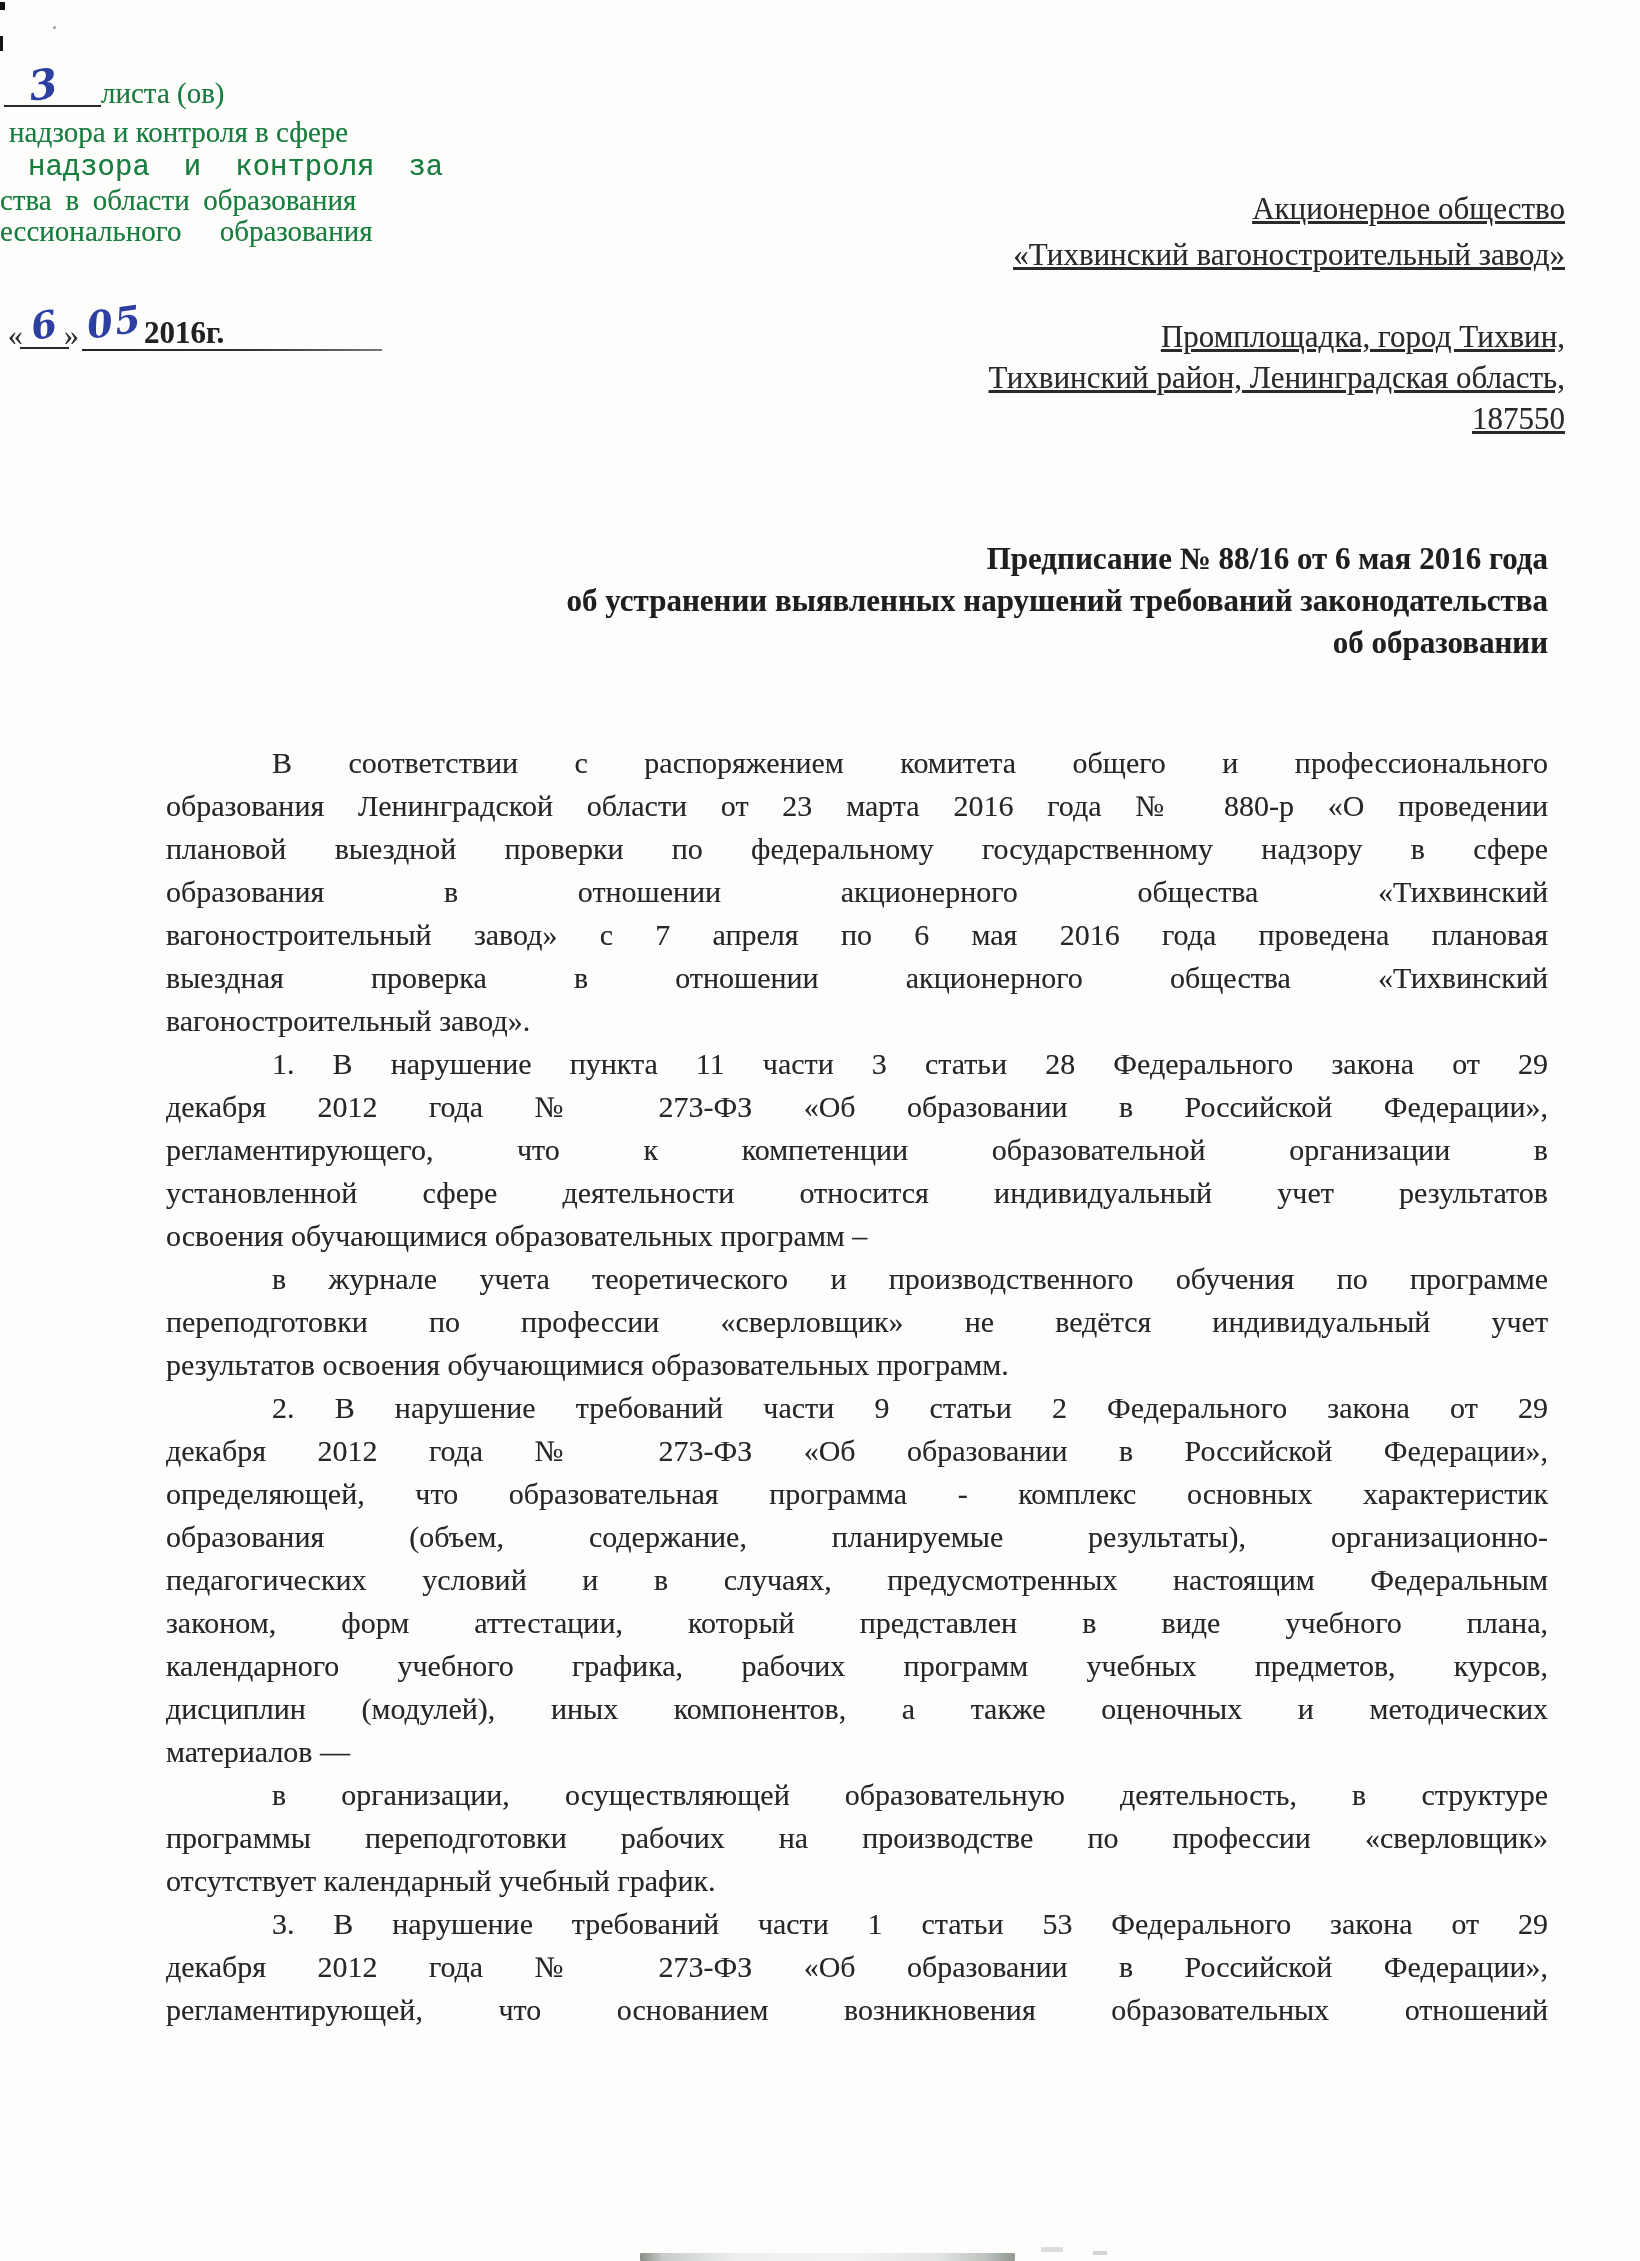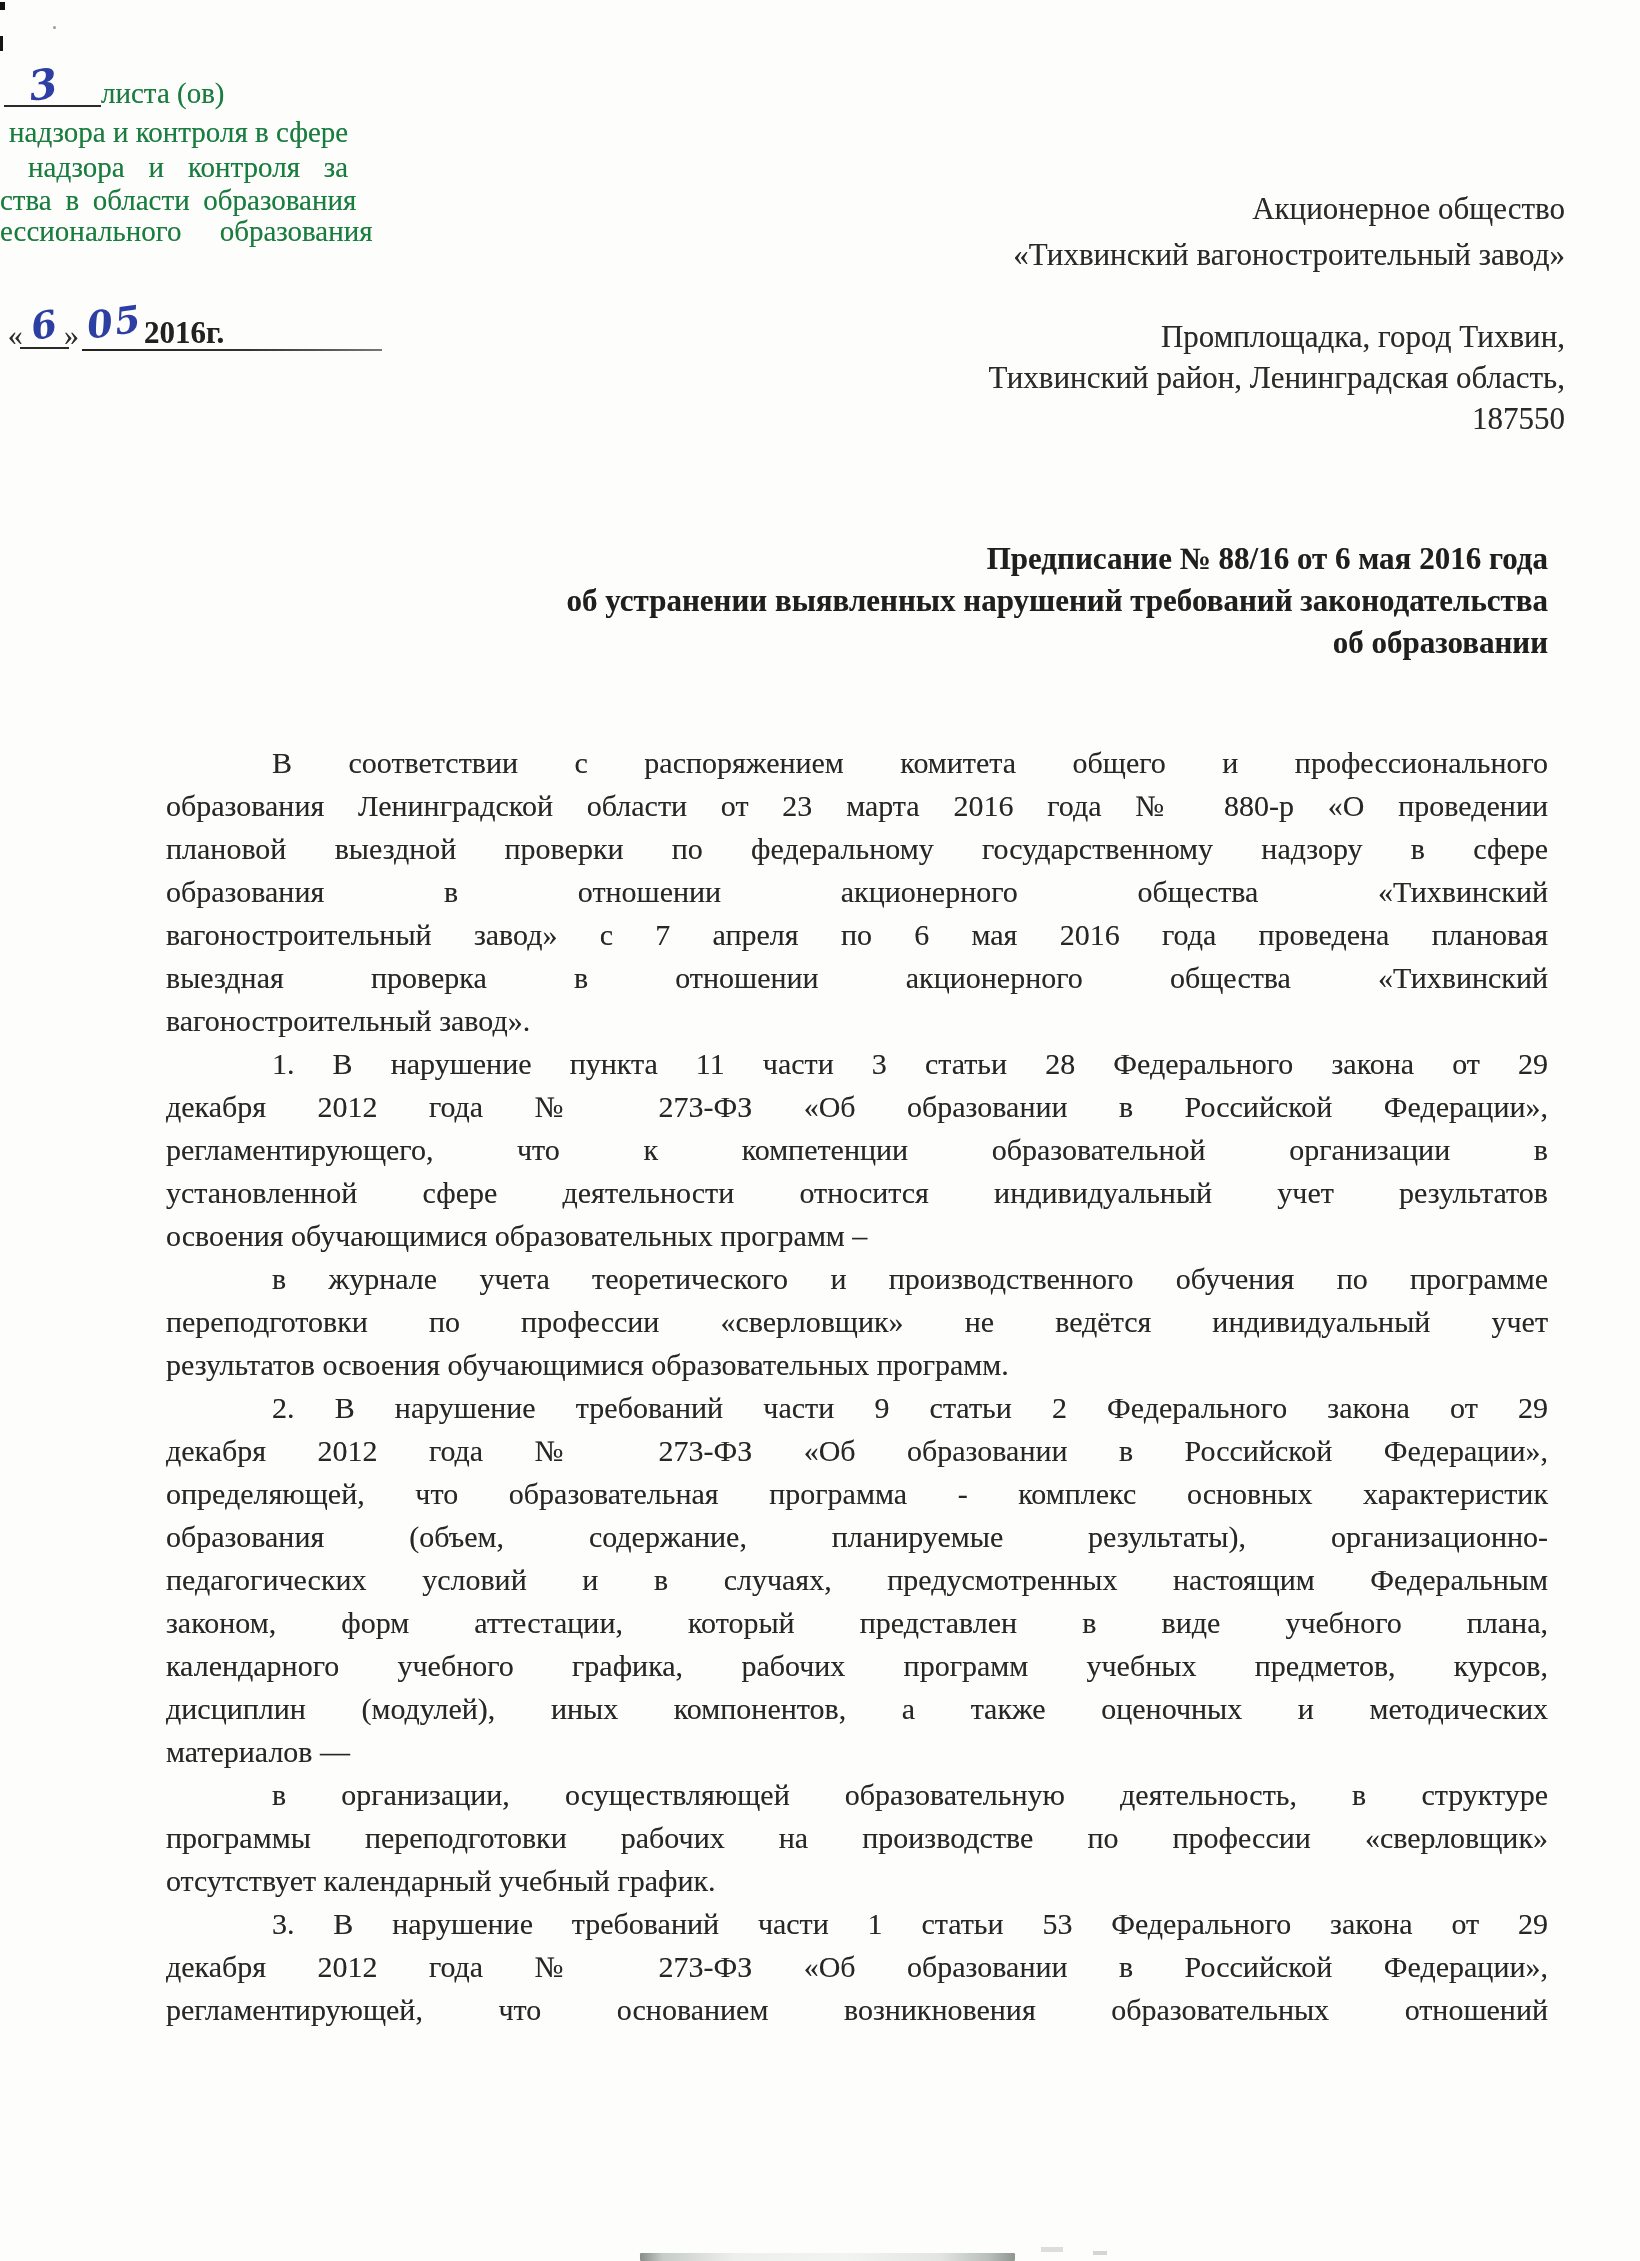--- a/index.html
+++ b/index.html
@@ -19,36 +19,36 @@
   }
   .strip-dot1{position:absolute;left:1041px;top:2247px;width:22px;height:4.5px;background:#dcdedc;}
   .strip-dot2{position:absolute;left:1093px;top:2251px;width:14px;height:3.8px;background:#d4d6d4;}
   
   .frag-line{position:absolute;font-size:29px;white-space:nowrap;color:#15803d;}
   .hw{font-family:"DejaVu Serif",serif;font-style:italic;font-weight:600;color:#2d3fa3;text-shadow:none;}
   .hw-sheets{position:absolute;left:29px;top:61px;font-size:41px;transform:rotate(-8deg);}
   .sheets-underline{position:absolute;left:3.8px;top:105px;width:97px;height:1.9px;background:#2a2a2a;}
   .l-sheets{left:101px;top:77px;}
   .fl1{left:9px;top:116px;}
-  .fl2{left:28px;top:151px;word-spacing:16.6px;}
+  .fl2{left:28px;top:151px;word-spacing:16.6px;font-family:Liberation Mono, monospace;}
   .fl3{left:0px;top:184px;word-spacing:6.4px;}
   .fl4{left:0px;top:215px;word-spacing:31px;}
   
   .date-q{position:absolute;font-size:30px;color:#2b2b2b;}
   .q-open{left:7.7px;top:318px;}
   .q-close{left:64px;top:318px;}
   .hw-day{position:absolute;left:31px;top:303px;font-size:37px;transform:rotate(-10deg);}
   .hw-month{position:absolute;left:87px;top:300px;font-size:37px;transform:rotate(-8deg);letter-spacing:1.9px;}
   .day-underline{position:absolute;left:20.4px;top:347px;width:49px;height:1.9px;background:#2a2a2a;}
   .date-year{position:absolute;left:144px;top:315px;font-size:31px;font-weight:bold;color:#222;}
   .long-underline{position:absolute;left:82px;top:349px;width:300px;height:1.9px;
     background:linear-gradient(90deg,#222 0%,#333 55%,#555 80%,#777 100%);}
   
   .recipient{position:absolute;right:75px;top:186px;width:804px;text-align:right;font-size:31px;color:#2a2a2a;}
-  .r-line{line-height:46px;white-space:nowrap;}
+  .r-line{line-height:46px;white-space:nowrap;text-decoration:underline;}
   .addr{margin-top:38px;}
   .addr .r-line{line-height:41px;}
   
   .title{position:absolute;left:166px;top:538px;width:1382px;text-align:center;font-weight:bold;font-size:31px;color:#1f1f1f;}
   .t-line{line-height:42px;white-space:nowrap;text-align:right;}
   
   .body{position:absolute;left:166px;top:714px;width:1382px;font-size:30px;color:#272727;margin-top:27px;}
   .para{margin:0;}
   .para.gap-before{margin-top:43px;}
   .bline{line-height:43px;text-align:justify;text-align-last:justify;}

